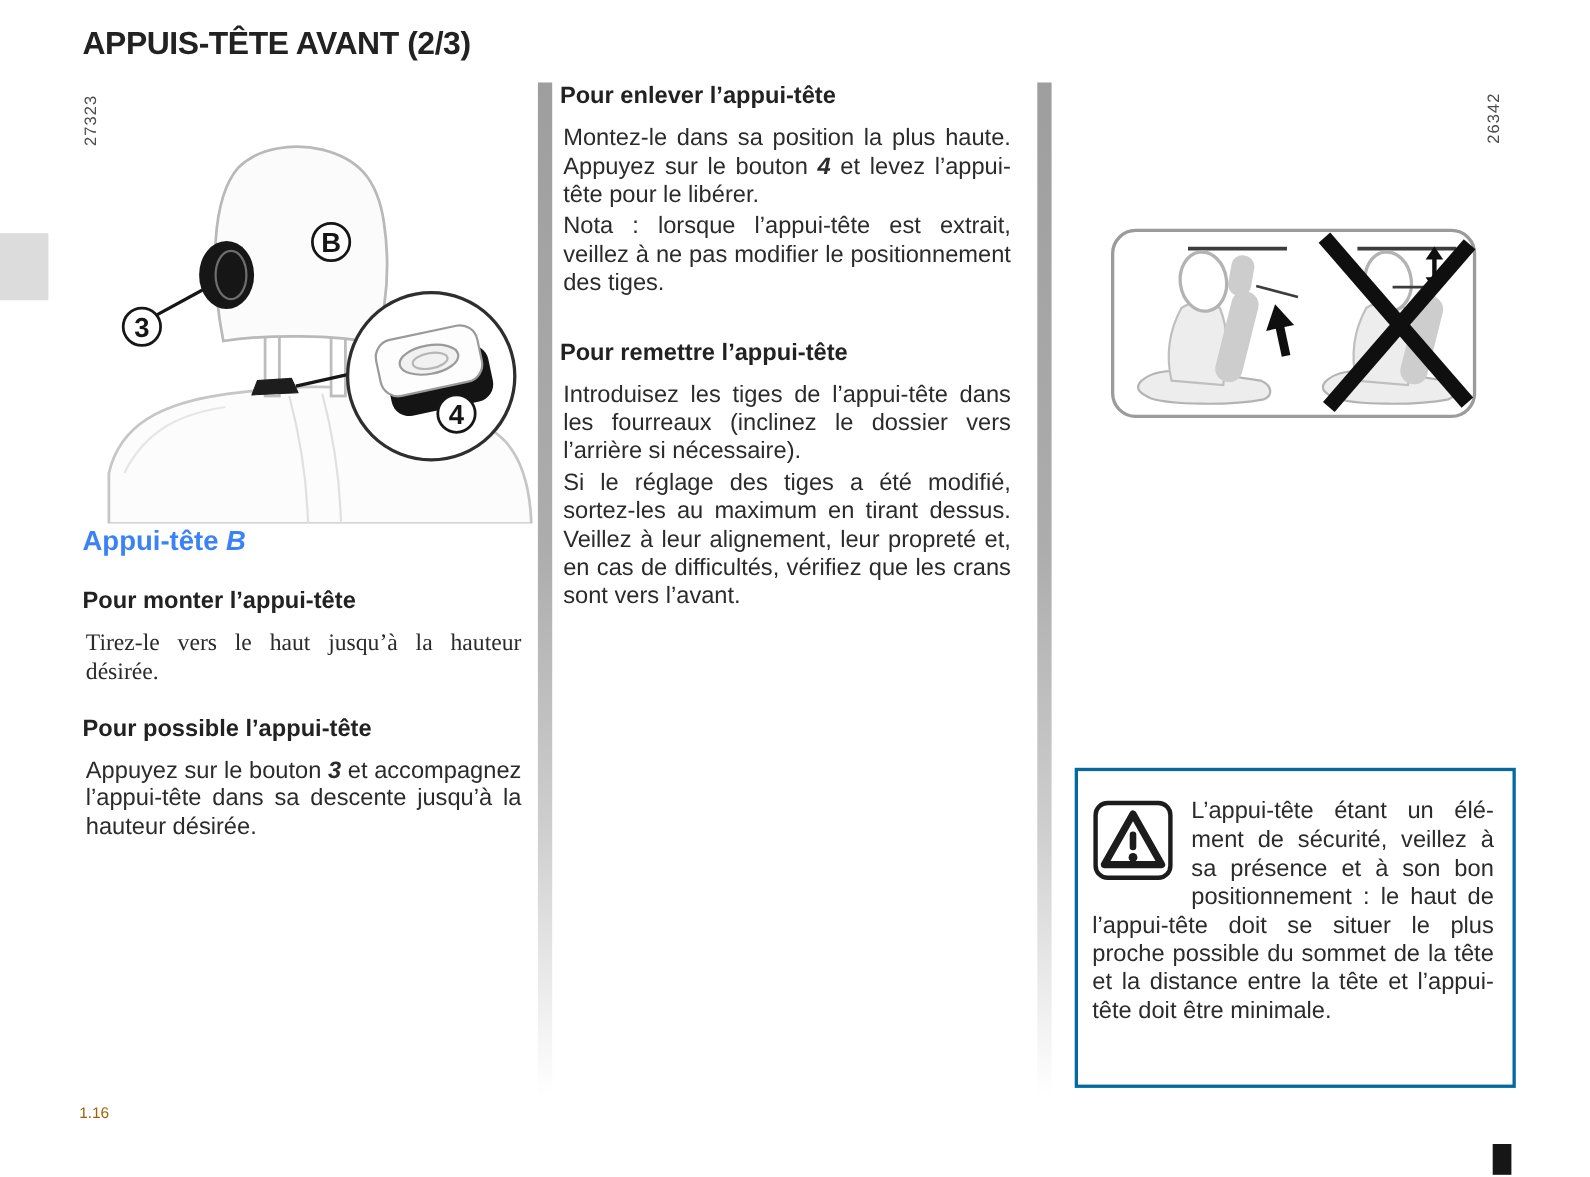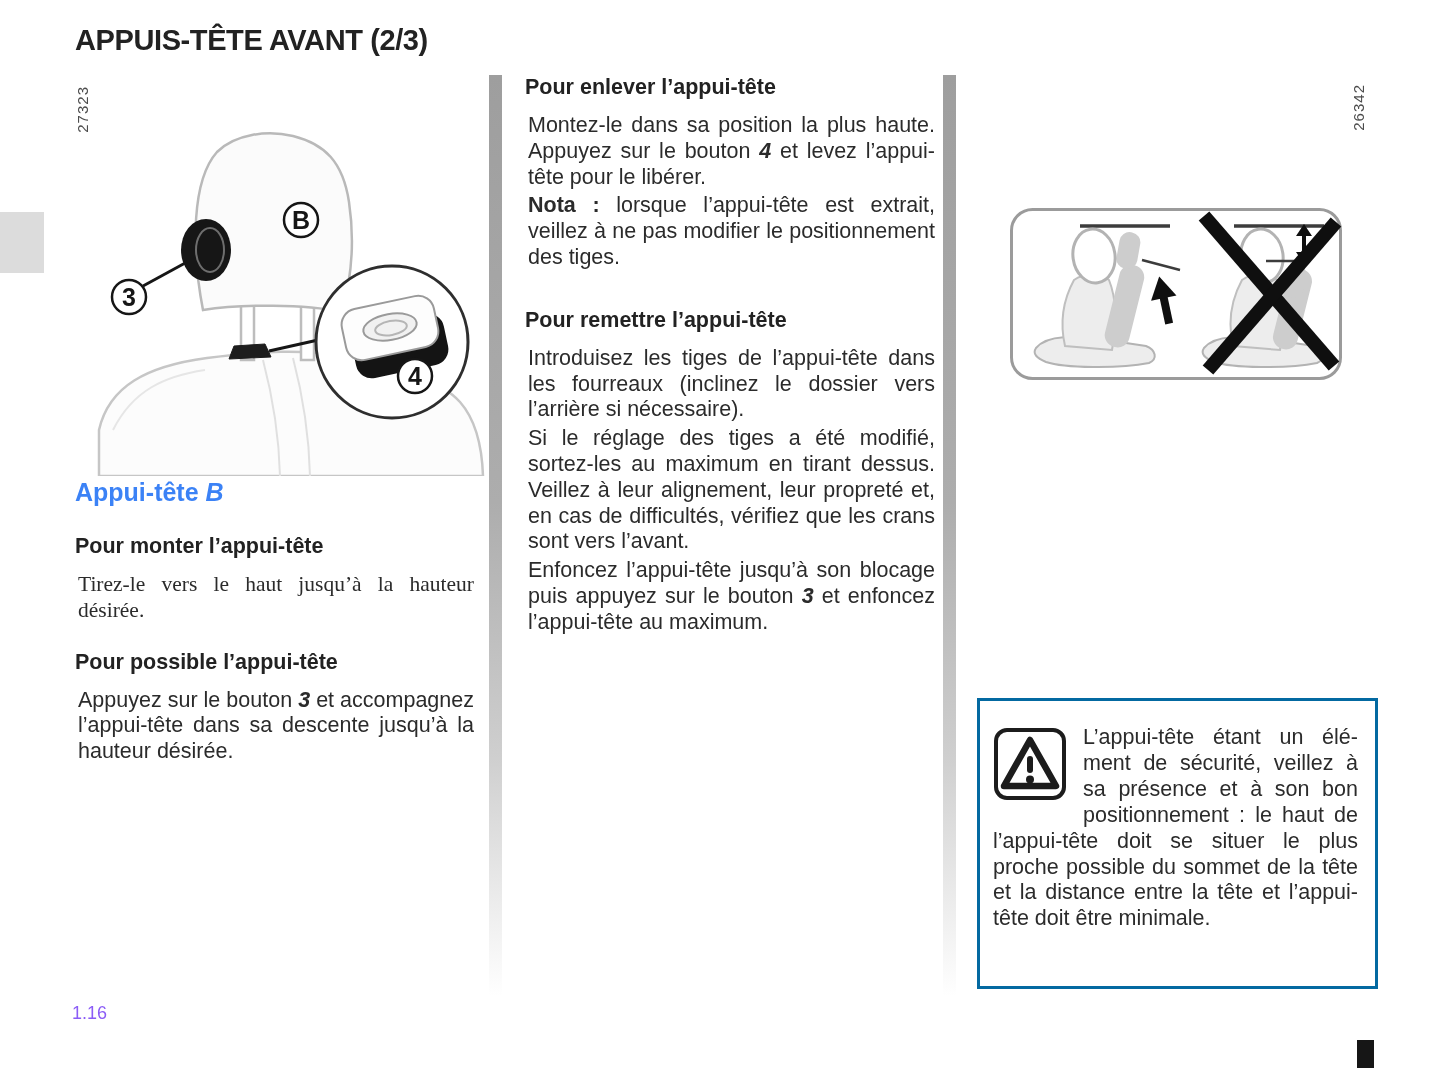--- a/index.html
+++ b/index.html
@@ -46,21 +46,21 @@
       #9e9e9e 0%, #adadad 45%, #cfcfcf 72%, #eaeaea 86%, rgba(255,255,255,0) 97%);
   }
   .divider.d-left  { left: 489px; }
   .divider.d-right { left: 943px; }
 
   .illu-left  { position: absolute; left: 95px;  top: 128px; width: 392px; height: 348px; }
   .illu-right { position: absolute; left: 1008px; top: 206px; width: 336px; height: 176px; }
 
   .text-col { position: absolute; }
   .col-left   { left: 75px;  top: 478px; width: 402px; }
-  .col-middle { left: 525px; top: 75px;  width: 413px; }
+  .col-middle { left: 509px; top: 75px;  width: 413px; }
 
   .h-section {
     font-size: 25px;
     font-weight: bold;
     color: #3b82f6;
     margin: 0 0 27px 0;
   }
   .h-section .it { font-style: italic; }
   .h-sub {
     font-size: 21.5px;
@@ -71,21 +71,21 @@
   .h-sub.gap-above { margin-top: 37px; }
   .body-p {
     font-size: 21.5px;
     line-height: 25.8px;
     text-align: justify;
     color: #2b2b2b;
     margin: 3px;
   }
   .body-p.mb { margin-bottom: 26px; font-family: Liberation Serif, serif; }
   .num { font-weight: bold; font-style: italic; }
-  .nota-label { font-weight: bold; }
+  .nota-label { font-weight: normal; }
 
   .warning-box {
     position: absolute;
     left: 977px; top: 698px;
     width: 401px; height: 291px;
     border: 3px solid #0369a1;
     background: #fff;
     padding: 24px 17px 0 13px;
   }
   .warning-icon {
@@ -95,22 +95,22 @@
   }
   .warning-text {
     font-size: 21.5px;
     line-height: 25.9px;
     text-align: justify;
     color: #2b2b2b;
   }
   .page-number {
     position: absolute;
     left: 72px; top: 1003px;
-    font-size: 18px;
-    color: #8b5cf6;
+    font-size: 14px;
+    color: #a16207;
   }
   .corner-mark {
     position: absolute;
     left: 1357px; top: 1040px;
     width: 17px; height: 28px;
     background: #161616;
   }
   svg text {
     font-family: "Liberation Sans", "DejaVu Sans", sans-serif;
     font-weight: bold;
@@ -190,21 +190,20 @@
     <p class="body-p"><span>Appuyez sur le bouton </span><span class="num">3</span><span> et accompa­gnez l’appui-tête dans sa descente jusqu’à la hauteur désirée.</span></p>
   </div>
 
   <div class="text-col col-middle">
     <h3 class="h-sub">Pour enlever l’appui-tête</h3>
     <p class="body-p"><span>Montez-le dans sa position la plus haute. Appuyez sur le bouton </span><span class="num">4</span><span> et levez l’appui-tête pour le libérer.</span></p>
     <p class="body-p"><span class="nota-label">Nota :</span><span> lorsque l’appui-tête est extrait, veillez à ne pas modifier le positionne­ment des tiges.</span></p>
     <h3 class="h-sub gap-above">Pour remettre l’appui-tête</h3>
     <p class="body-p">Introduisez les tiges de l’appui-tête dans les fourreaux (inclinez le dossier vers l’arrière si nécessaire).</p>
     <p class="body-p">Si le réglage des tiges a été modi­fié, sortez-les au maximum en tirant dessus. Veillez à leur alignement, leur propreté et, en cas de difficultés, véri­fiez que les crans sont vers l’avant.</p>
-    <p class="body-p"><span>Enfoncez l’appui-tête jusqu’à son blo­cage puis appuyez sur le bouton </span><span class="num">3</span><span> et enfoncez l’appui-tête au maximum.</span></p>
   </div>
 
   <svg class="illu-right" viewBox="0 0 336 176">
     <rect x="3.5" y="3.5" width="329" height="169" rx="21" fill="#ffffff" stroke="#9b9b9b" stroke-width="3"></rect>
 
     <g>
       <line x1="72" y1="20" x2="162" y2="20" stroke="#3c3c3c" stroke-width="3.5"></line>
       <path d="M28,142 C40,128 66,130 98,134 L138,140 C148,144 150,153 141,157 C110,163 56,162 38,156 C29,152 24,148 28,142 Z" fill="#ededed" stroke="#b3b3b3" stroke-width="2"></path>
       <path d="M66,74 C54,96 52,118 57,140 L104,144 C109,116 109,94 101,74 C90,67 76,67 66,74 Z" fill="#ededed" stroke="#bfbfbf" stroke-width="2"></path>
       <rect x="104" y="58" width="25" height="84" rx="12" fill="#cdcdcd" transform="rotate(14 116 100)"></rect>

